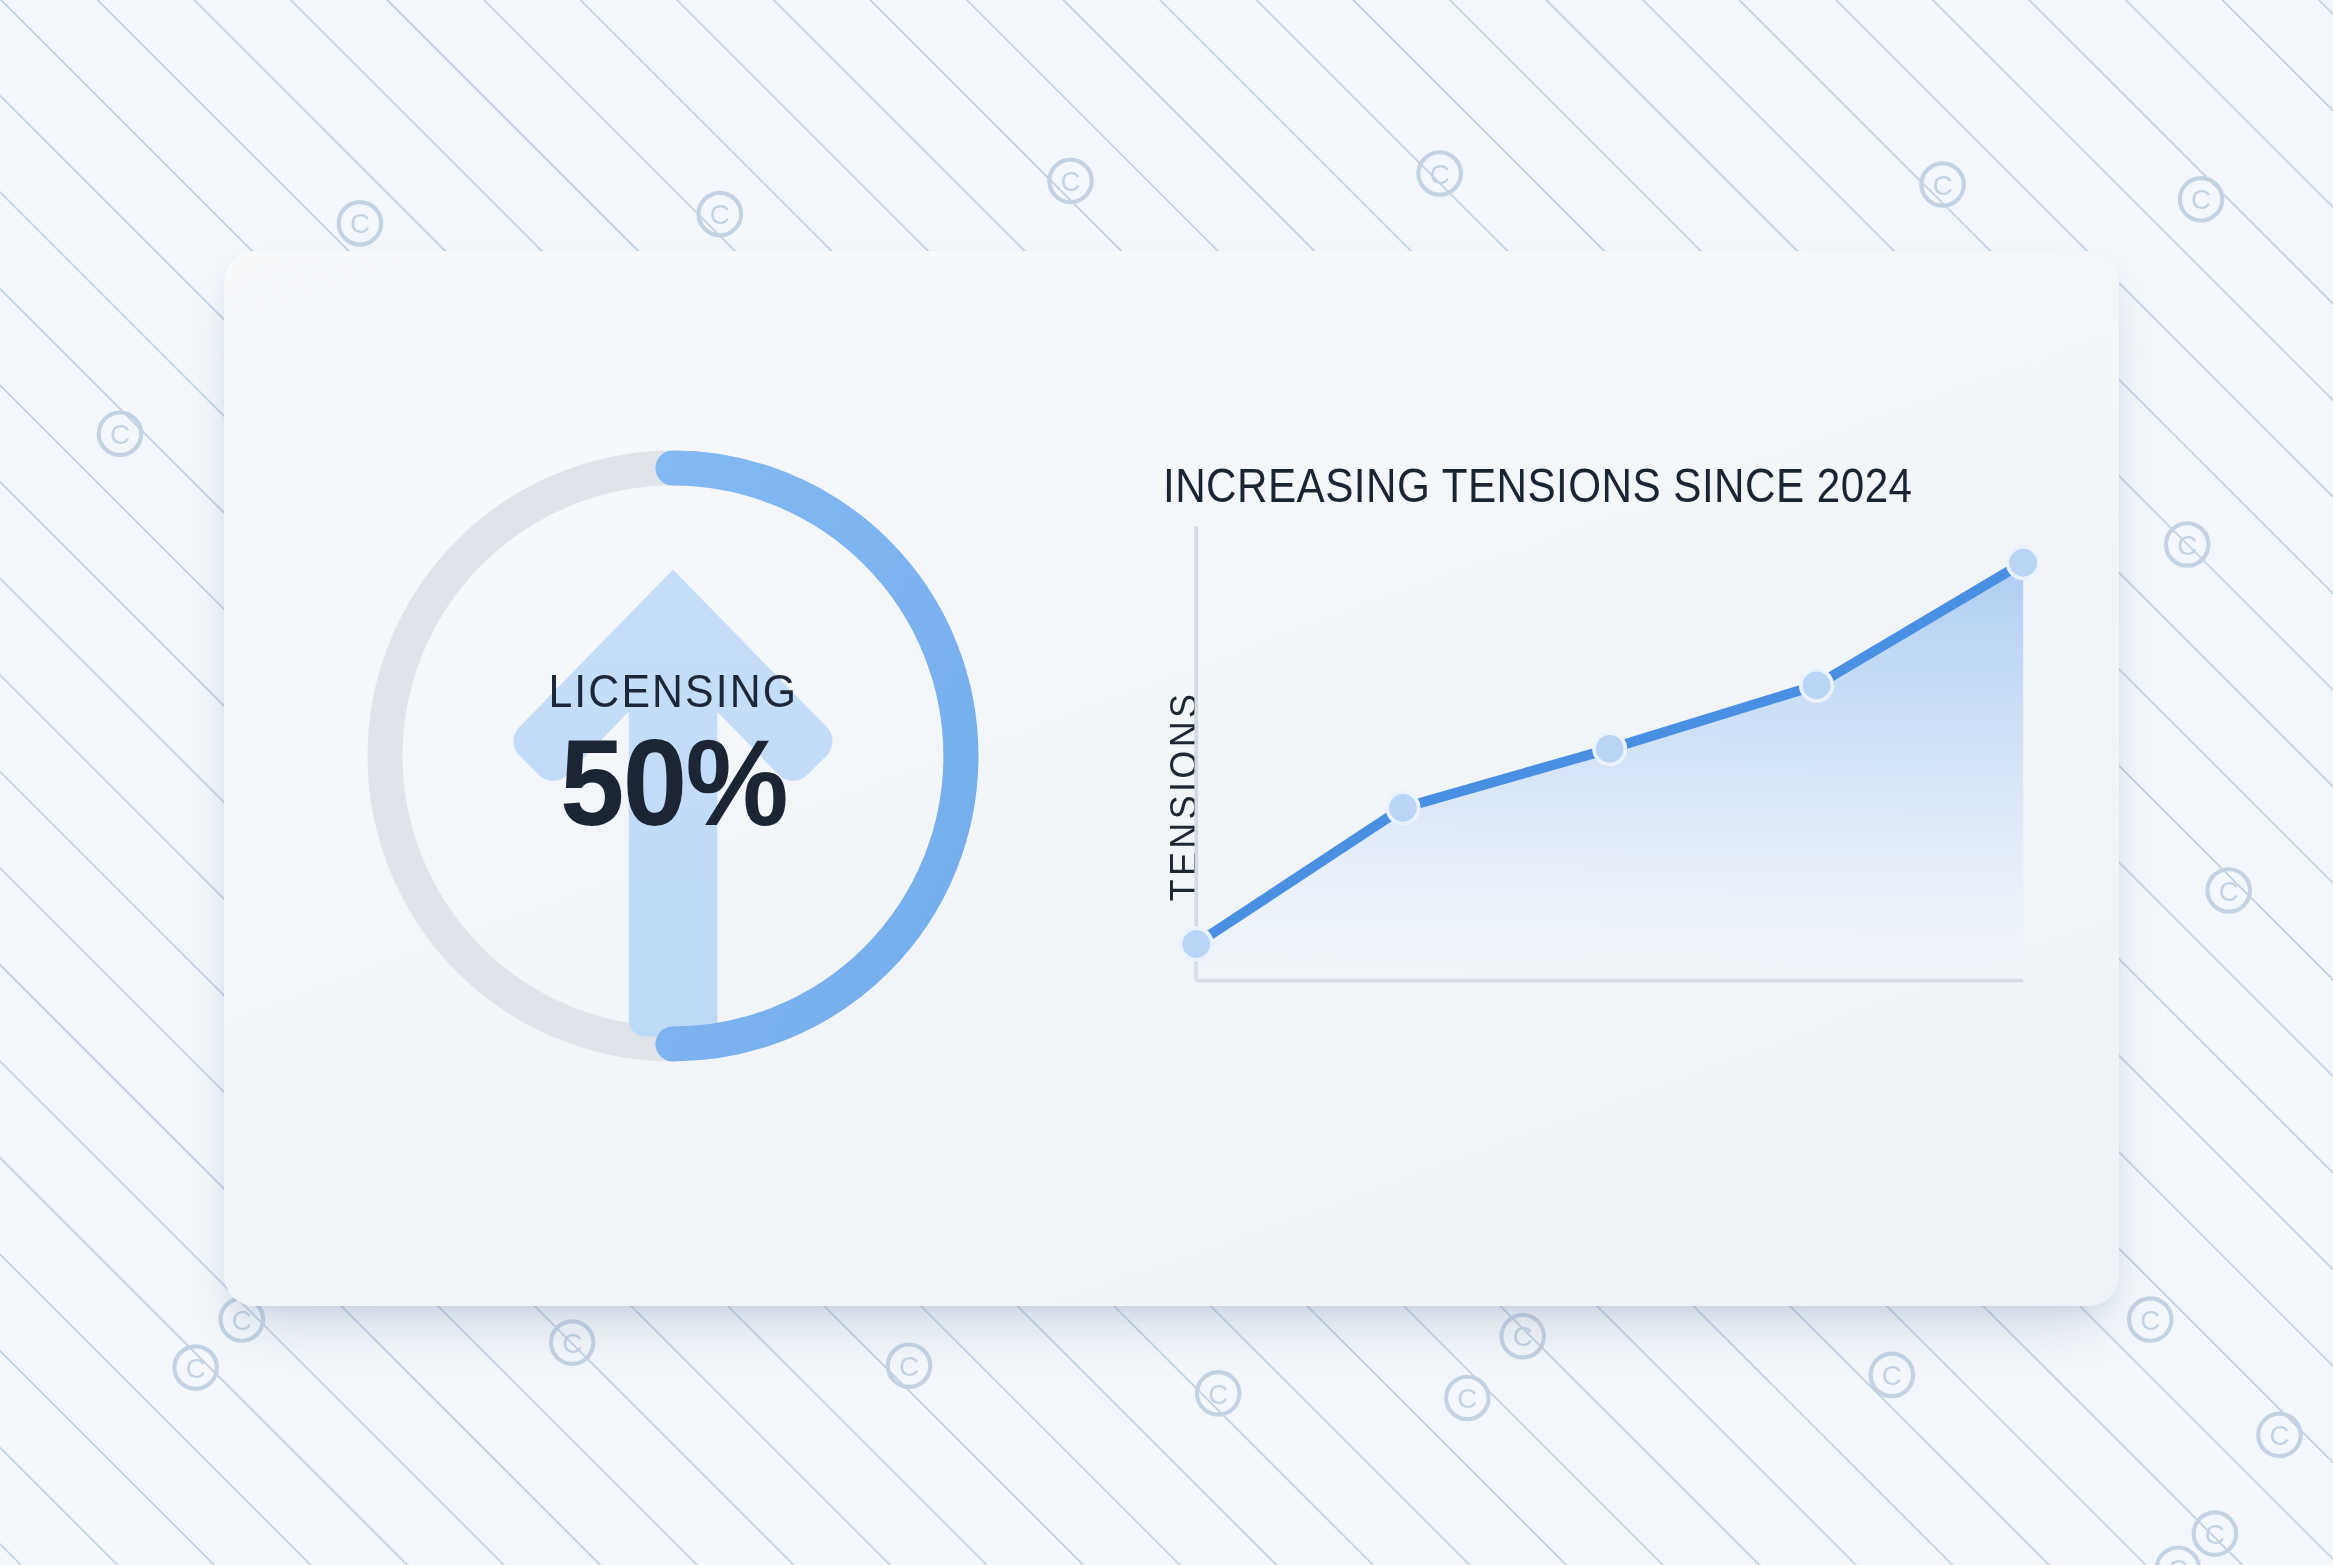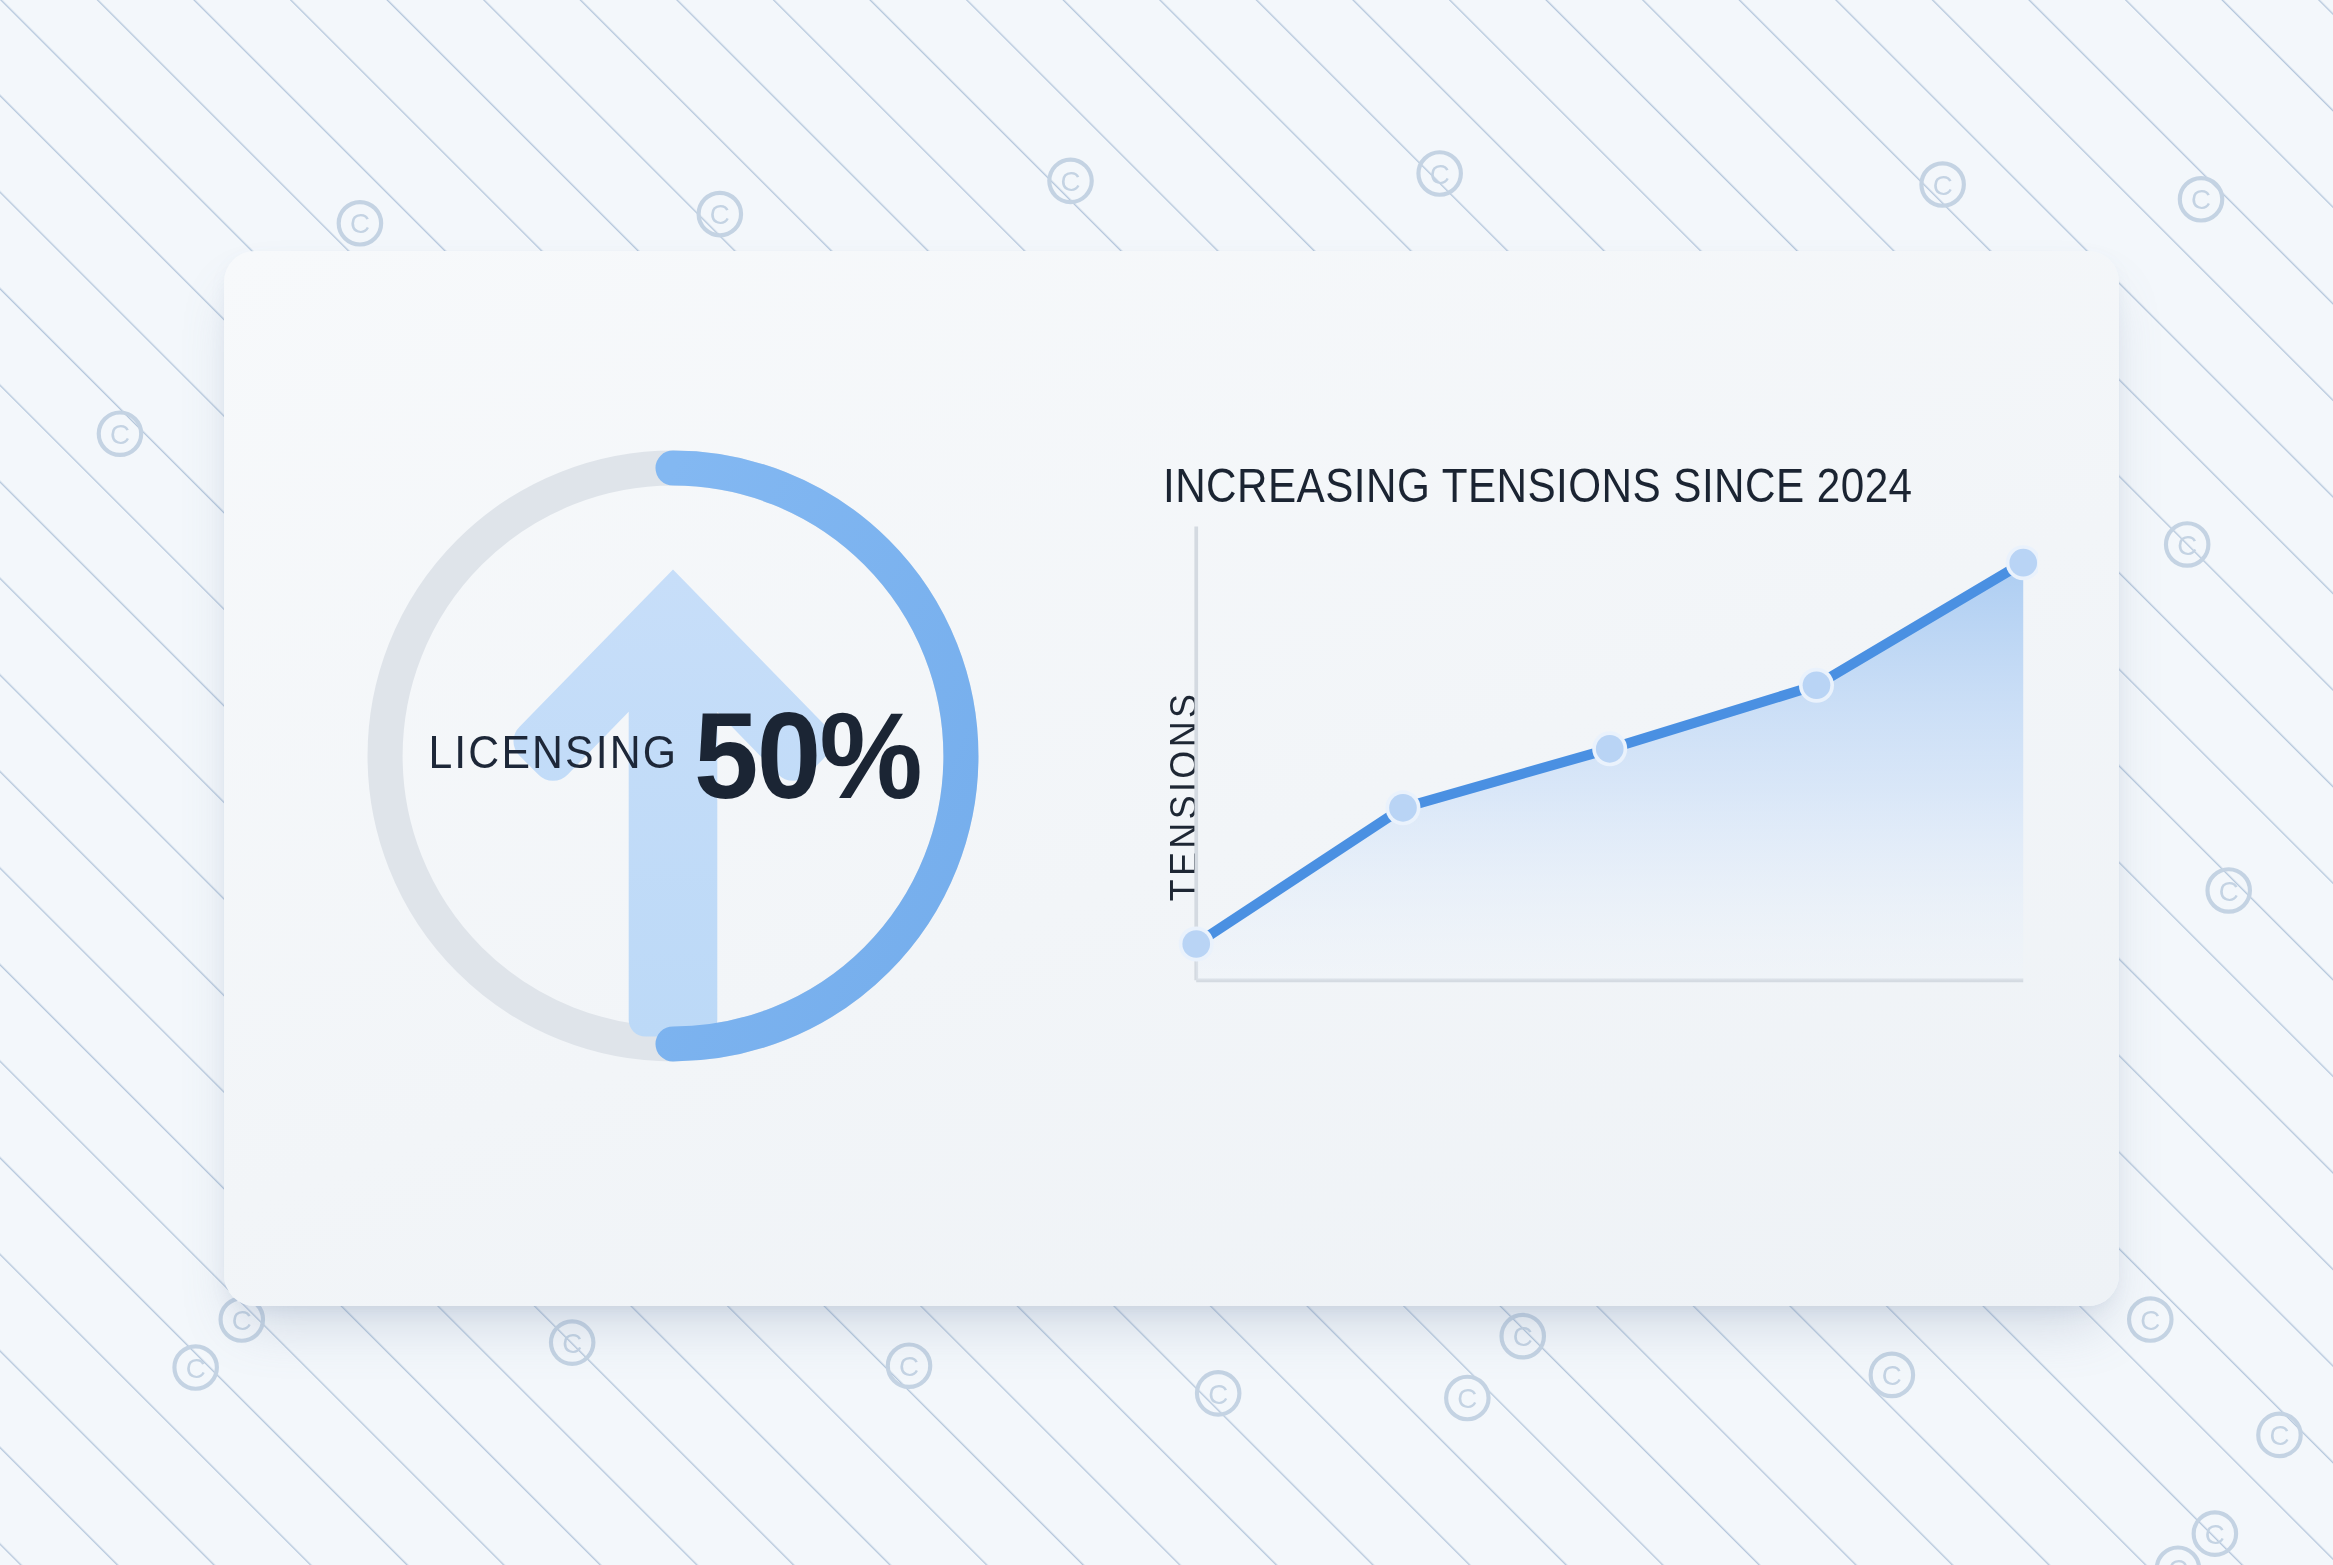--- a/index.html
+++ b/index.html
@@ -69,21 +69,21 @@
     position:absolute;
     inset:0;
     width:646px;
     height:646px;
   }
 
   #gauge-center {
     position:absolute;
     inset:0;
     display:flex;
-    flex-direction:row;
+    flex-direction:column;
     align-items:center;
     justify-content:center;
     pointer-events:none;
   }
 
   #gauge-label {
     font-size:46px;
     letter-spacing:2.3px;
     color:#1d2738;
     font-weight:400;

